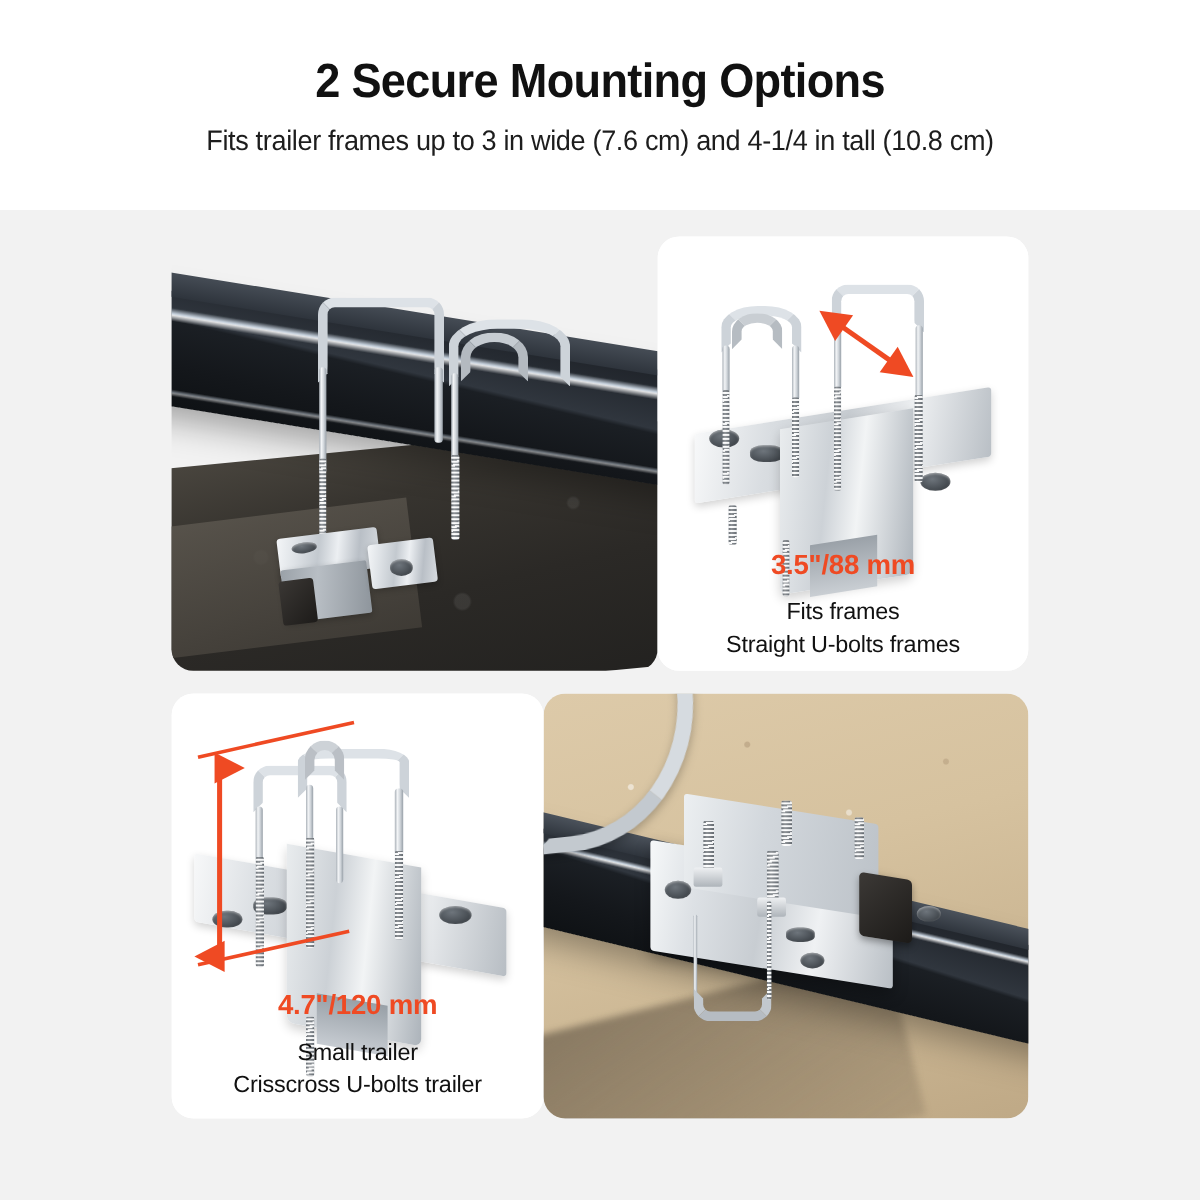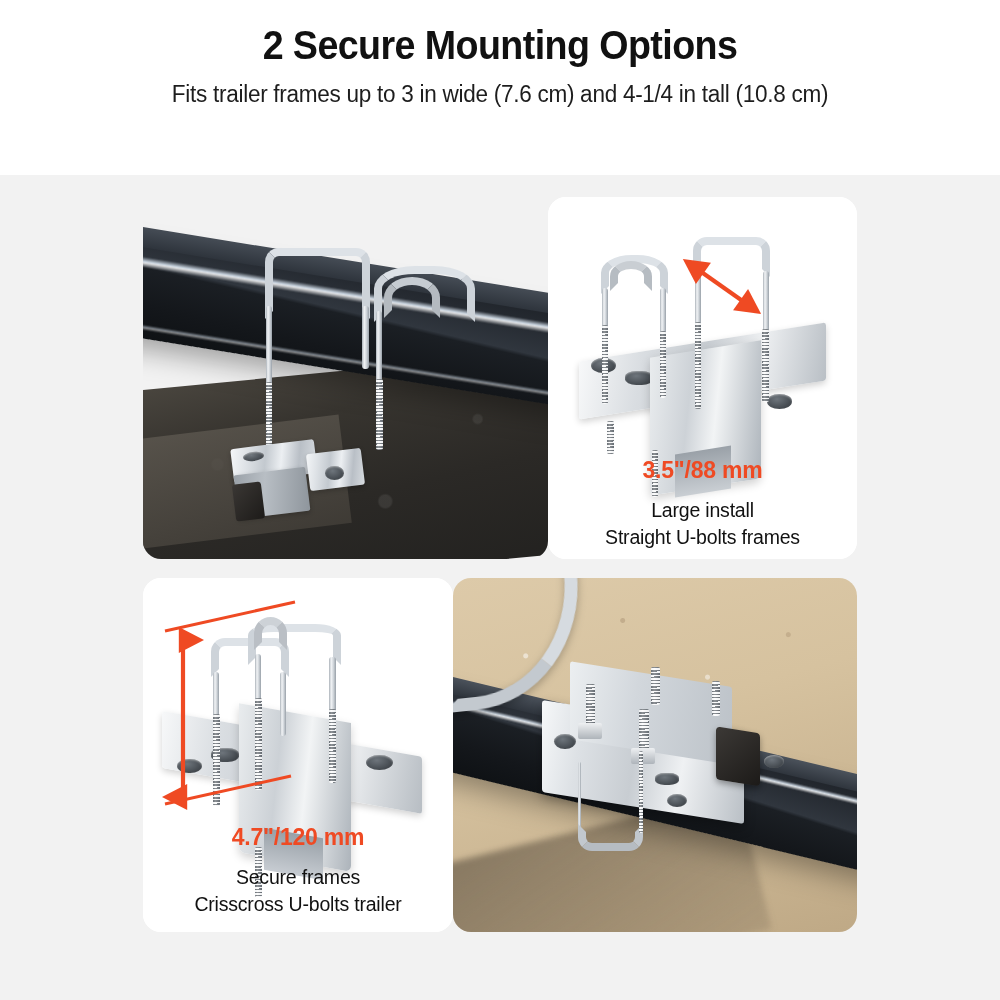--- a/index.html
+++ b/index.html
@@ -17,21 +17,21 @@
 
   
   .header {
     position: absolute;
     left: 0; top: 0;
     width: 1000px;
     height: 175px;
     background: #ffffff;
     text-align: center;
     box-sizing: border-box;
-    padding-top: 23px;
+    padding-top: 46px;
   }
   .title {
     font-size: 40px;
     font-weight: 700;
     color: #111111;
     letter-spacing: -0.6px;
     line-height: 1.1;
     transform: scaleX(0.94);
     transform-origin: center;
     white-space: nowrap;
@@ -303,21 +303,21 @@
             <path d="M0.6,0.4 L6.6,3.5 L0.6,6.6 Z" fill="#ef4a23"></path>
           </marker>
         </defs>
         <line x1="152" y1="74" x2="196" y2="105" stroke="#ef4a23" stroke-width="4.2" marker-start="url(#ah-start)" marker-end="url(#ah-end)"></line>
       </svg>
 
     </div>
 
     <div class="caption" style="top:260px;">
       <div class="caption-measure">3.5"/88 mm</div>
-      <div class="caption-line" style="margin-top:12px;">Large install</div>
+      <div class="caption-line" style="margin-top:12px;">Fits frames</div>
       <div class="caption-line">Straight U-bolts frames</div>
     </div>
   </div>
 
   <div class="card card-info-bottom">
     <div class="studio">
 
       <div style="
            position:absolute; left:6%; top:44%; width:84%; height:16%;
            transform: skewY(10deg);
@@ -372,21 +372,21 @@
 
         <line x1="22" y1="226" x2="148" y2="198" stroke="#ef4a23" stroke-width="3"></line>
 
         <line x1="40" y1="62" x2="40" y2="219" stroke="#ef4a23" stroke-width="4.2" marker-start="url(#vh-start)" marker-end="url(#vh-end)"></line>
       </svg>
 
     </div>
 
     <div class="caption" style="top:246px;">
       <div class="caption-measure">4.7"/120 mm</div>
-      <div class="caption-line" style="margin-top:12px;">Secure frames</div>
+      <div class="caption-line" style="margin-top:12px;">Small trailer</div>
       <div class="caption-line">Crisscross U-bolts trailer</div>
     </div>
   </div>
 
   <div class="card card-photo-bottom">
     <div class="scene">
 
       <div style="
            position:absolute; inset:0;
            background:

